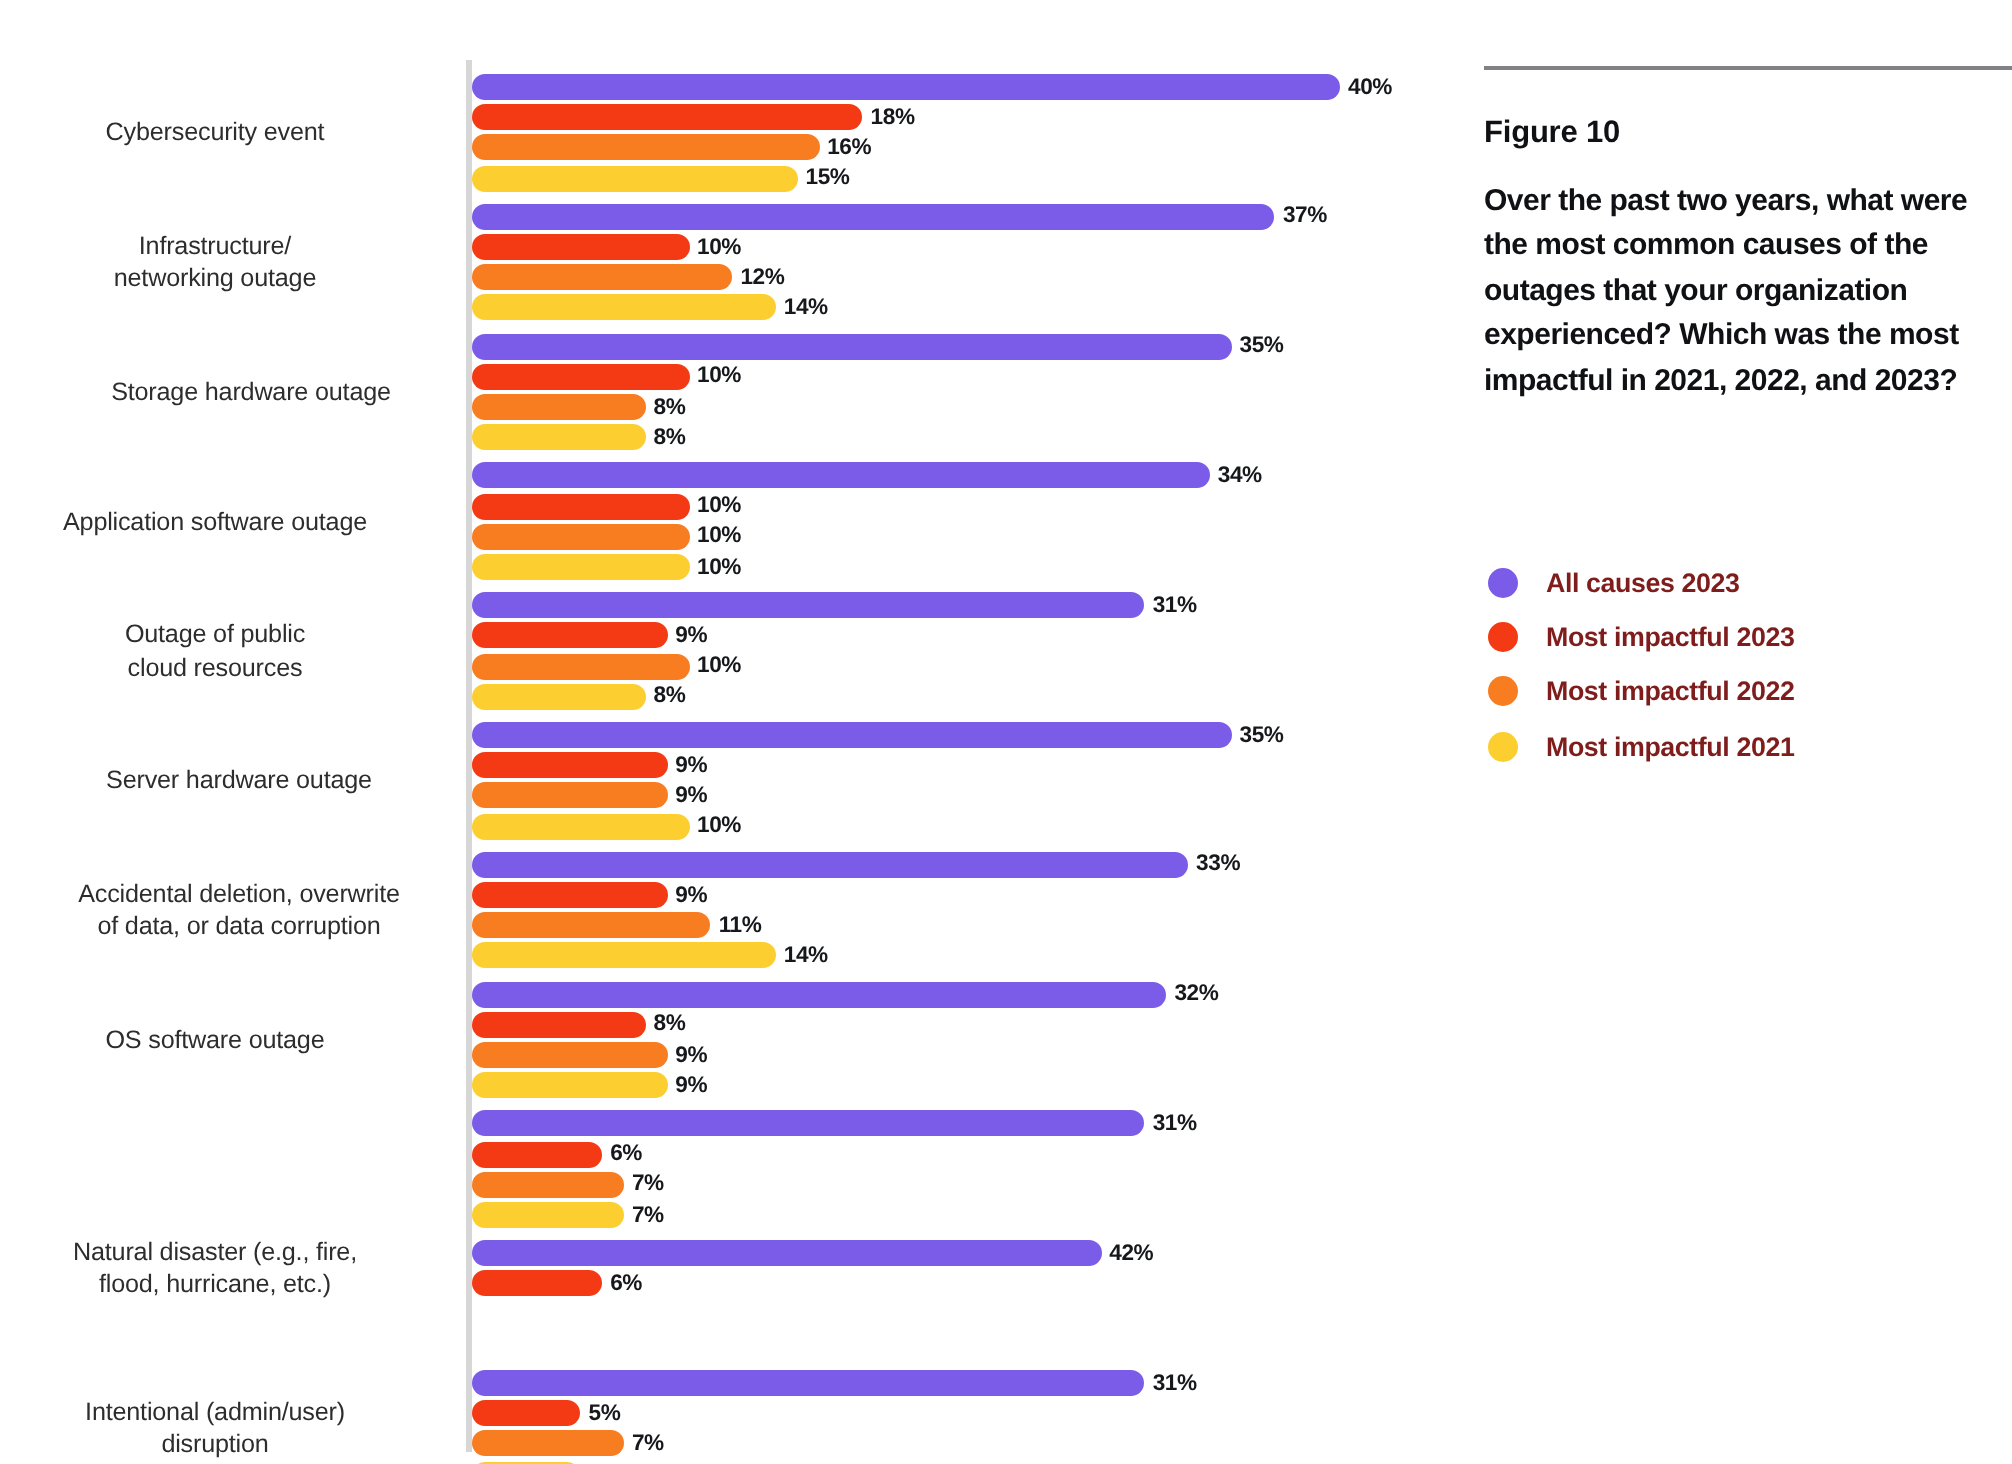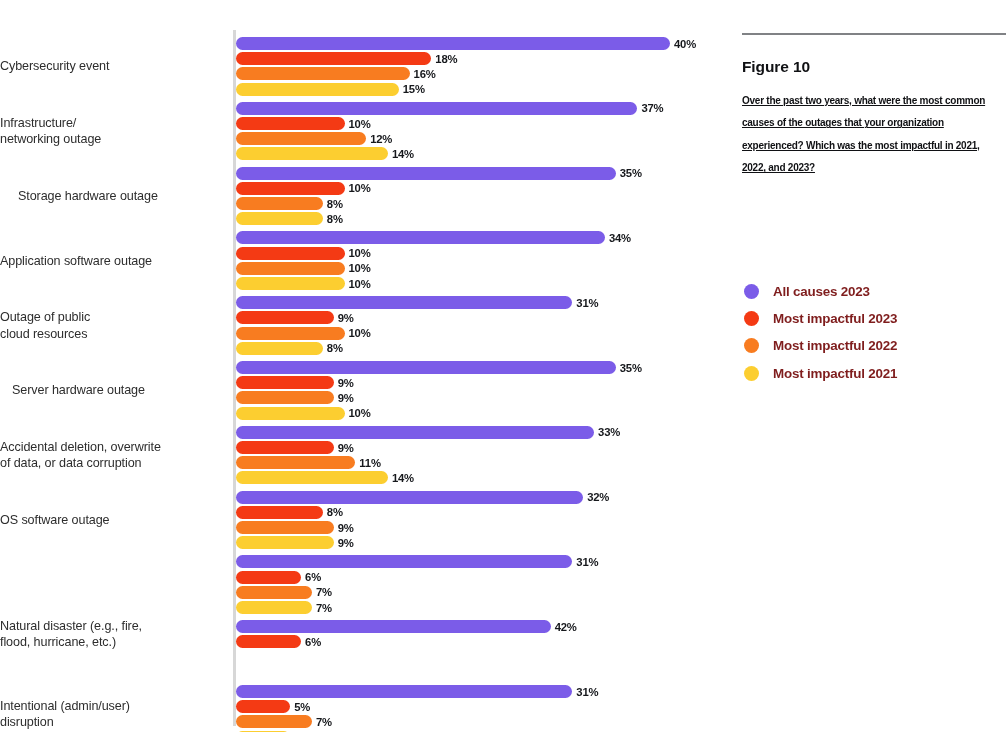--- a/index.html
+++ b/index.html
@@ -52,21 +52,21 @@
     position: absolute;
     left: 0;
     width: 725px;
     display: flex;
     align-items: flex-start;
   }
 
   .cat-label {
     width: 215px;
     flex: none;
-    text-align: left;
+    text-align: center;
     font-size: 12.6px;
     line-height: 16.5px;
     color: #2d2d2d;
     letter-spacing: -0.1px;
     font-weight: 400;
     white-space: pre-line;
     padding-right: 0;
   }
 
   .bars {
@@ -122,26 +122,25 @@
     font-weight: bold;
     color: #101114;
     letter-spacing: -0.1px;
   }
 
   #fig-caption {
     position: absolute;
     left: 17px;
     top: 90px;
     width: 258px;
-    font-size: 10px;
+    font-size: 15px;
     font-weight: bold;
     line-height: 22.4px;
     color: #101114;
     letter-spacing: -0.25px;
-    text-decoration: underline;
   }
 
   #legend {
     position: absolute;
     left: 19px;
     top: 278px;
     width: 260px;
   }
   .legend-item {
     display: flex;
@@ -292,21 +291,21 @@
               <div class="bar" style="width: 97.65px; background: rgb(248, 124, 32);"></div>
               <span class="bar-val">9%</span>
             </div>
             <div class="bar-row">
               <div class="bar" style="width: 108.5px; background: rgb(252, 206, 48);"></div>
               <span class="bar-val">10%</span>
             </div>
           </div>
         </div>
         <div class="group" style="top: 424.8px;">
-          <div class="cat-label" style="margin-top: 13.9px;">Accidental deletion, overwrite
+          <div class="cat-label" style="margin-top: 13.9px; padding-left: 12px;">Accidental deletion, overwrite
 of data, or data corruption</div>
           <div class="bars">
             <div class="bar-row">
               <div class="bar" style="width: 358.05px; background: rgb(123, 92, 232);"></div>
               <span class="bar-val">33%</span>
             </div>
             <div class="bar-row">
               <div class="bar" style="width: 97.65px; background: rgb(244, 58, 20);"></div>
               <span class="bar-val">9%</span>
             </div>

